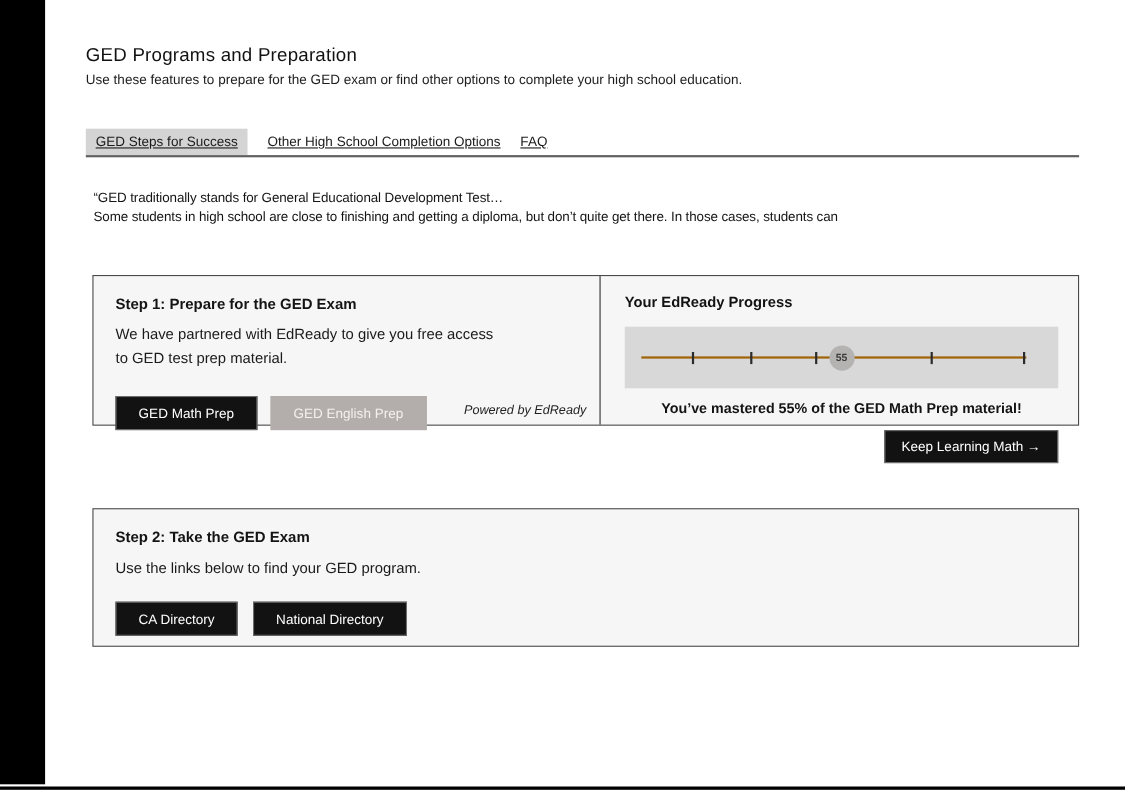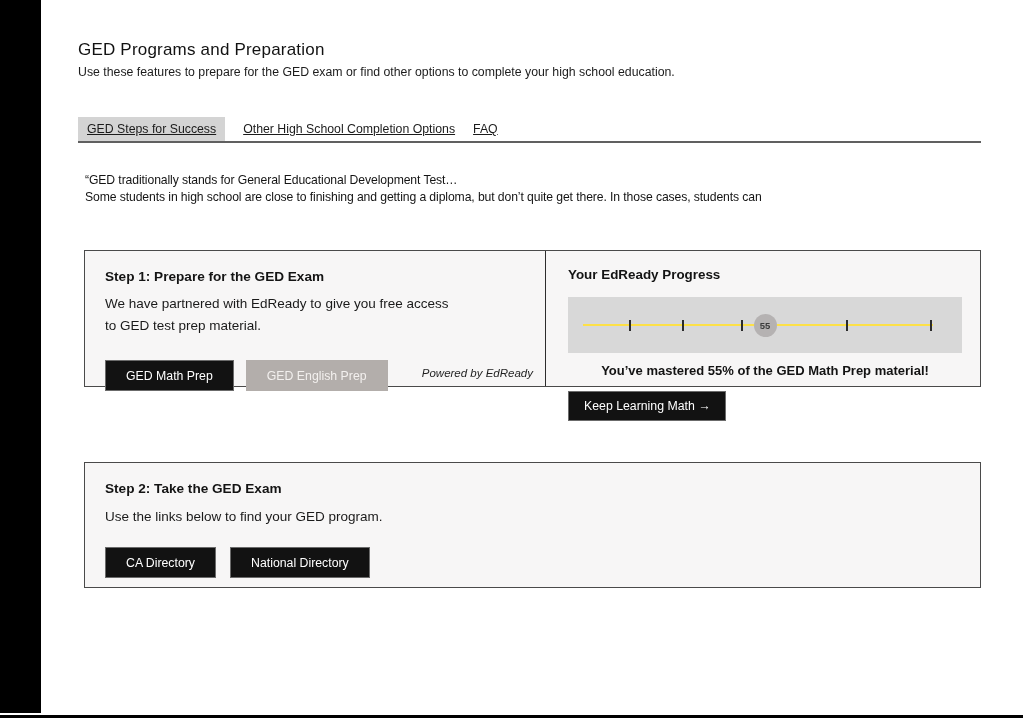--- a/index.html
+++ b/index.html
@@ -35,29 +35,29 @@
     background:var(--button-black,#121212); color:#fff; font-size:12.3px;
     border:1px solid #6b6b6b; padding:0 20px; cursor:pointer; white-space:nowrap;
     font-family:"Liberation Sans", sans-serif;
   }
   .btn.disabled { background:var(--button-disabled,#b3aeab); color:#f3f0ee; border-color:var(--button-disabled,#b3aeab); }
   .powered { position:absolute; right:12px; bottom:7px; font-style:italic; font-size:11.5px; color:#1f1f1f; }
 
   .step1-right { flex:1; position:relative; }
   .progress-heading { position:absolute; left:22px; top:16px; font-size:13.4px; font-weight:700; color:#131313; }
   .slider-box { position:absolute; left:22px; top:46px; width:394px; height:56px; background:var(--slider-bg,#d8d8d8); }
-  .slider-line { position:absolute; left:15px; top:27px; width:350px; height:2px; background:#fde047; }
+  .slider-line { position:absolute; left:15px; top:27px; width:350px; height:2px; background:#a16207; }
   .tick { position:absolute; top:-4.5px; width:2px; height:11px; background:#2b2b2b; }
   .knob {
     position:absolute; top:-10.5px; width:23px; height:23px; border-radius:50%;
     background:var(--knob-bg,#b5b2b2); display:flex; align-items:center; justify-content:center;
     font-size:9.5px; font-weight:700; color:#3b3b3b; cursor:pointer;
   }
   .progress-msg { position:absolute; left:22px; top:112px; width:394px; text-align:center; font-size:13px; color:#131313;font-weight:bold; }
-  .keep-btn { position:absolute; top:140px; left:22px; width:394px; display:flex; justify-content:flex-start; }
+  .keep-btn { position:absolute; top:140px; left:22px; width:394px; display:flex; justify-content:flex-end; }
   .keep-btn .btn { height:30px; padding:0 15px; }
 
   .step2-body { font-size:13.5px; margin-top:13px; color:#1a1a1a; }
 </style>
 </head>
 <body>
 
 <div class="left-strip"></div>
 <div class="bottom-bar"></div>
 

